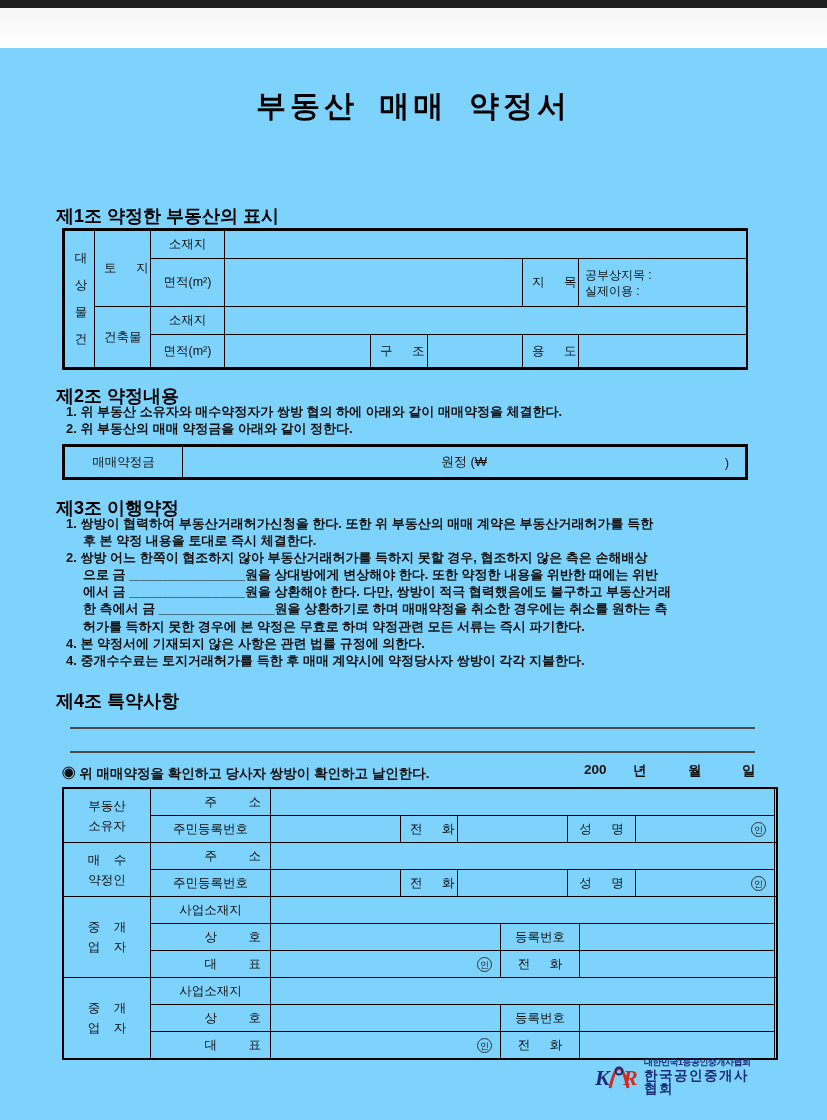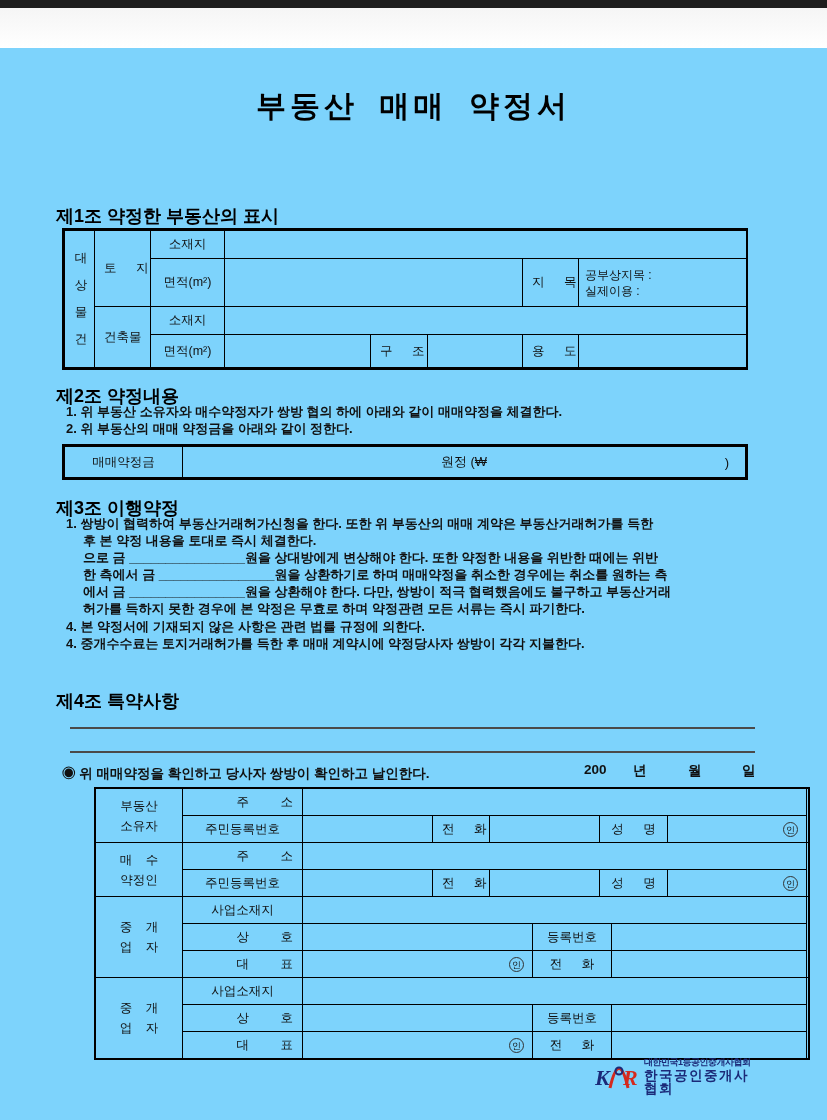--- a/index.html
+++ b/index.html
@@ -149,42 +149,43 @@
         </td>
       </tr>
     </tbody>
       </table>
   </div>
 
   <div class="sec-head" style="top:496px;">제3조 이행약정</div>
   <div class="a3-lines" style="top:515px;">
     <div>1. 쌍방이 협력하여 부동산거래허가신청을 한다. 또한 위 부동산의 매매 계약은 부동산거래허가를 득한</div>
     <div class="cont">후 본 약정 내용을 토대로 즉시 체결한다.</div>
+    <div>2. 쌍방 어느 한쪽이 협조하지 않아 부동산거래허가를 득하지 못할 경우, 협조하지 않은 측은 손해배상</div>
     <div class="cont">으로 금 ________________원을 상대방에게 변상해야 한다. 또한 약정한 내용을 위반한 때에는 위반</div>
+    <div class="cont">에서 금 ________________원을 상환해야 한다. 다만, 쌍방이 적극 협력했음에도 불구하고 부동산거래</div>
     <div class="cont">한 측에서 금 ________________원을 상환하기로 하며 매매약정을 취소한 경우에는 취소를 원하는 측</div>
-    <div class="cont">에서 금 ________________원을 상환해야 한다. 다만, 쌍방이 적극 협력했음에도 불구하고 부동산거래</div>
     <div class="cont">허가를 득하지 못한 경우에 본 약정은 무효로 하며 약정관련 모든 서류는 즉시 파기한다.</div>
     <div>4. 본 약정서에 기재되지 않은 사항은 관련 법률 규정에 의한다.</div>
     <div>4. 중개수수료는 토지거래허가를 득한 후 매매 계약시에 약정당사자 쌍방이 각각 지불한다.</div>
   </div>
 
   <div class="sec-head" style="top:689px;">제4조 특약사항</div>
   <div class="rule" style="top:727px;"></div>
   <div class="rule" style="top:751px;"></div>
 
   <div class="confirm" style="top:762px;">
     <span>◉</span>
     <span>위 매매약정을 확인하고 당사자 쌍방이 확인하고 날인한다.</span>
     <span class="d" style="left:522px;">200</span>
     <span class="d" style="left:571px;">년</span>
     <span class="d" style="left:626px;">월</span>
     <span class="d" style="left:680px;">일</span>
   </div>
 
-  <div class="tbl-wrap" style="top:787px; width:716px;margin-left:32px;">
+  <div class="tbl-wrap" style="top:787px; width:716px;">
 
     <div class="sig-sep">
       <table style="margin:-1px">
         <colgroup>
           <col style="width:87px">
             <col style="width:120px">
             <col style="width:130px">
           <col style="width:57px">
             <col style="width:110px">
             <col style="width:68px">

